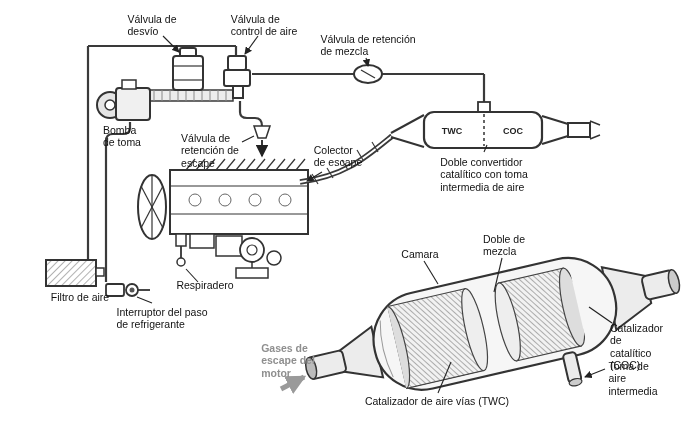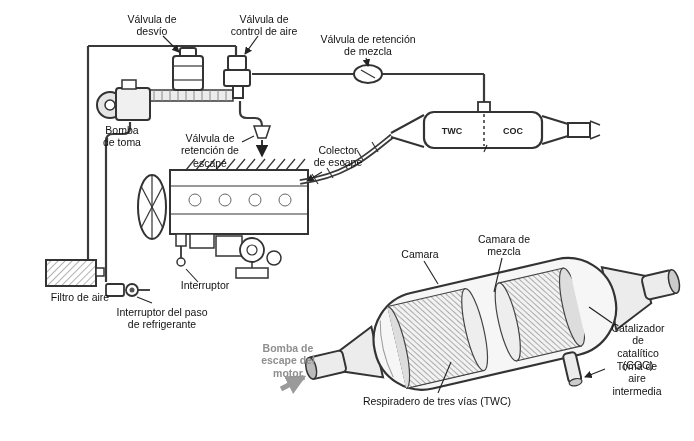--- a/index.html
+++ b/index.html
@@ -4,21 +4,21 @@
 <style>
   * { margin: 0; padding: 0; box-sizing: border-box; }
   body { background: #ffffff; font-family: "Liberation Sans", sans-serif; }
   .canvas {
     position: relative; width: 694px; height: 441px;
     background: #ffffff; overflow: hidden;
   }
   svg.art { position: absolute; left: 0; top: 0; }
   .label {
     position: absolute; transform: translateX(-50%);
-    text-align: center; font-size: 10.5px; line-height: 1.18;
+    font-size: 10.5px; line-height: 1.18;
     color: #111111; white-space: pre-line;
   }
   .label--gas { color: #8f8f8f; font-weight: bold; }
   .svgtext {
     font-family: "Liberation Sans", sans-serif;
     font-size: 9px; font-weight: 600; fill: #222222;
   }
 </style>
 </head>
 <body>
@@ -236,29 +236,32 @@
 control de aire</div>
   <div class="label" style="left:368px; top:33px">Válvula de retención
 de mezcla</div>
   <div class="label" style="left:122px; top:124px">Bomba
 de toma</div>
   <div class="label" style="left:210px; top:132px">Válvula de
 retención de
 escape</div>
   <div class="label" style="left:338px; top:144px">Colector
 de escape</div>
+  <div class="label" style="left:484px; top:156px">Doble convertidor
+catalítico con toma
+intermedia de aire</div>
   <div class="label" style="left:80px;  top:291px">Filtro de aire</div>
-  <div class="label" style="left:205px; top:279px">Interruptor</div>
+  <div class="label" style="left:205px; top:279px">Respiradero</div>
   <div class="label" style="left:162px; top:306px">Interruptor del paso
 de refrigerante</div>
   <div class="label" style="left:420px; top:248px">Camara</div>
-  <div class="label" style="left:504px; top:233px">Camara de
+  <div class="label" style="left:504px; top:233px">Doble de
 mezcla</div>
   <div class="label" style="left:638px; top:322px">Catalizador de
 catalítico (COC)</div>
   <div class="label" style="left:637px; top:360px">Toma de aire
 intermedia</div>
-  <div class="label" style="left:437px; top:395px">Respiradero de tres vías (TWC)</div>
-  <div class="label label--gas" style="left:288px; top:342px">Bomba de
+  <div class="label" style="left:437px; top:395px">Catalizador de aire vías (TWC)</div>
+  <div class="label label--gas" style="left:288px; top:342px">Gases de
 escape del
 motor</div>
 
 </div>
 
 </body></html>

